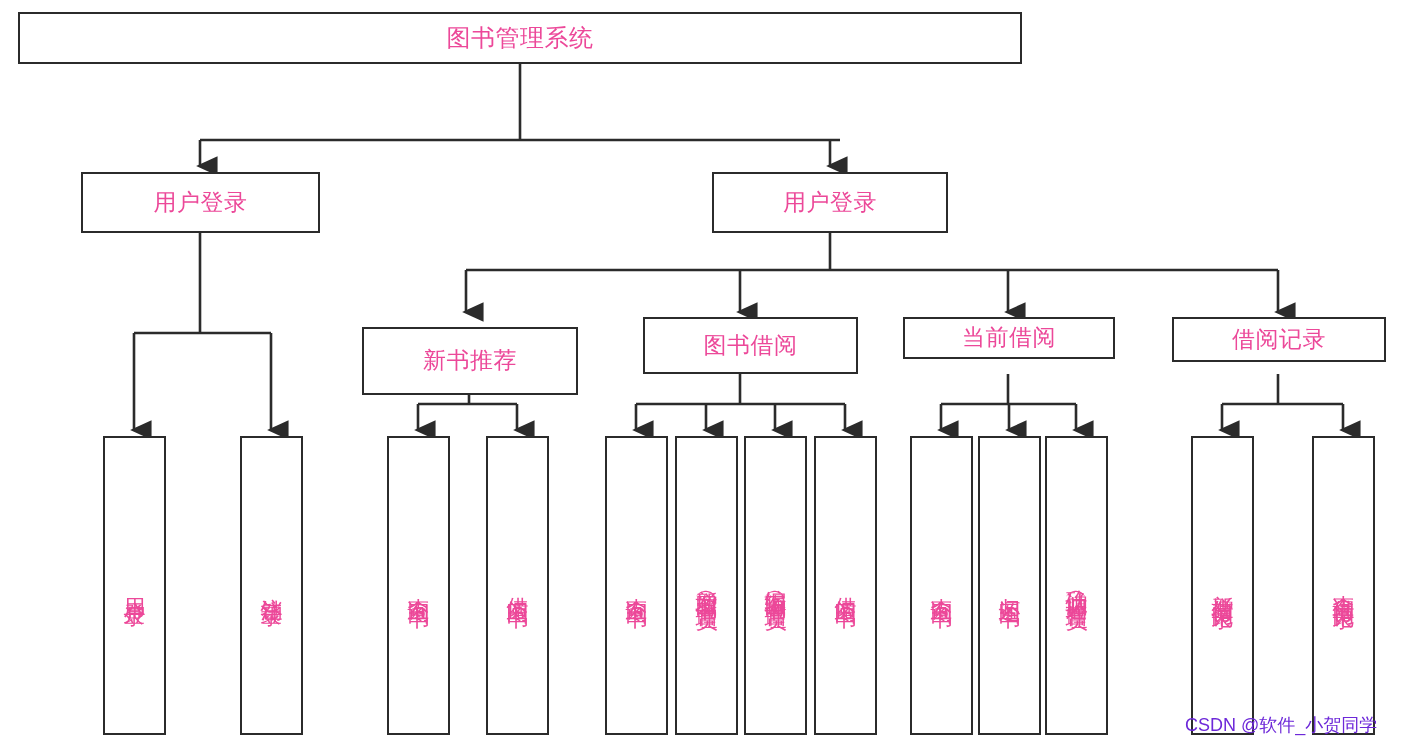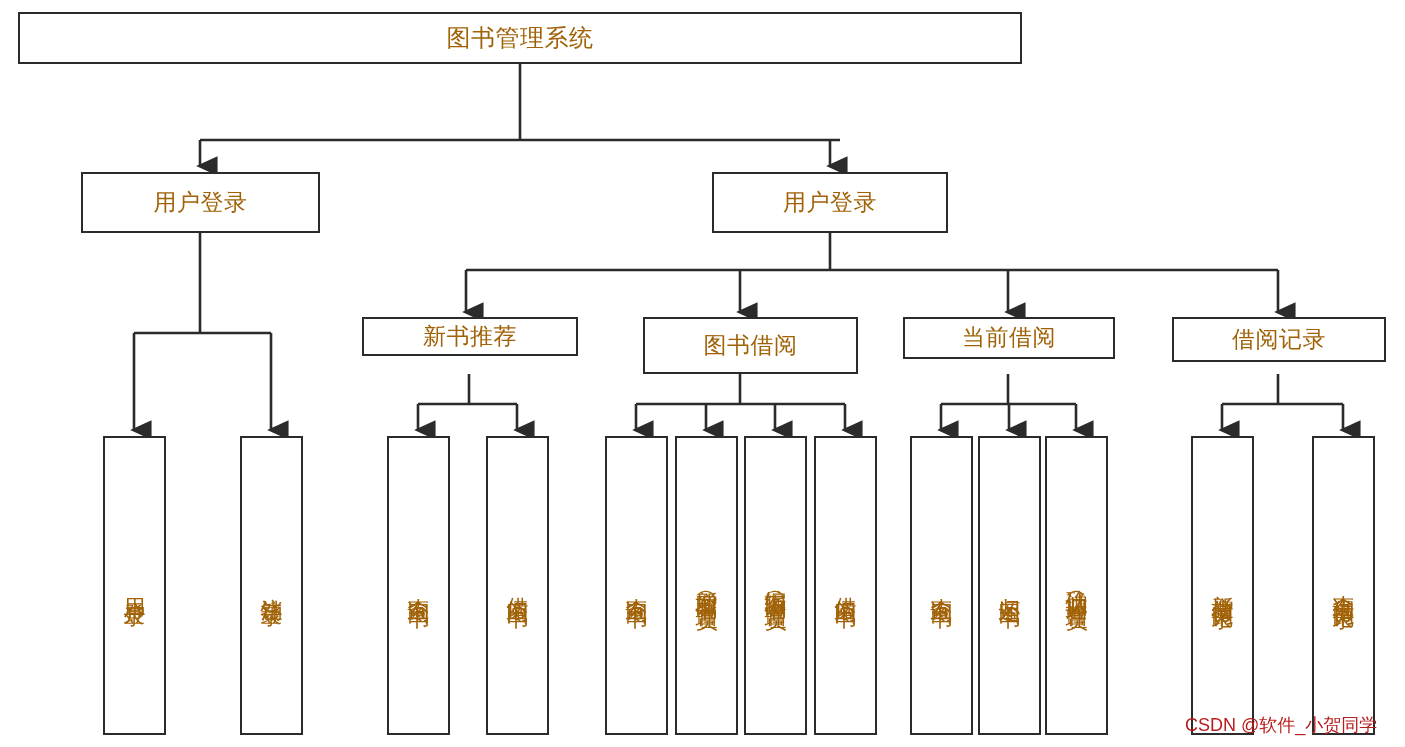--- a/index.html
+++ b/index.html
@@ -30,21 +30,21 @@
     position: absolute;
     box-sizing: border-box;
     background: #ffffff;
     border: 2px solid #2b2b2b;
     display: flex;
     align-items: center;
     justify-content: center;
     z-index: 2;
   }
   .node-label {
-    color: #a16207;
+    color: #ec4899;
     letter-spacing: 0.5px;
     line-height: 1.12;
     white-space: nowrap;
     text-align: center;
   }
   
   .node.horiz .node-label {
     font-size: 23px;
   }
   .node.root .node-label {
@@ -61,21 +61,21 @@
     font-size: 22px;
     letter-spacing: 3px;
     line-height: 1;
     max-height: 100%;
   }
   #watermark {
     position: absolute;
     left: 1185px;
     top: 713px;
     font-size: 18px;
-    color: #b91c1c;
+    color: #6d28d9;
     white-space: nowrap;
     z-index: 5;
   }
 </style>
 </head>
 <body>
 
 <div id="diagram-canvas">
 
   <svg id="edge-layer" viewBox="0 0 1405 747" width="1405" height="747" xmlns="http://www.w3.org/2000/svg">
@@ -133,21 +133,21 @@
     <span class="node-label">图书管理系统</span>
   </div>
 
   <div class="node horiz" style="left:81px; top:172px; width:239px; height:61px;">
     <span class="node-label">用户登录</span>
   </div>
   <div class="node horiz" style="left:712px; top:172px; width:236px; height:61px;">
     <span class="node-label">用户登录</span>
   </div>
 
-  <div class="node horiz" style="left:362px; top:317px; width:216px; height:39px;">
+  <div class="node horiz" style="left:362px; top:327px; width:216px; height:68px;">
     <span class="node-label">新书推荐</span>
   </div>
   <div class="node horiz" style="left:633px; top:317px; width:215px; height:57px;margin-left:10px;">
     <span class="node-label">图书借阅</span>
   </div>
   <div class="node horiz" style="left:903px; top:317px; width:212px; height:42px;">
     <span class="node-label">当前借阅</span>
   </div>
   <div class="node horiz" style="left:1172px; top:317px; width:214px; height:45px;">
     <span class="node-label">借阅记录</span>

